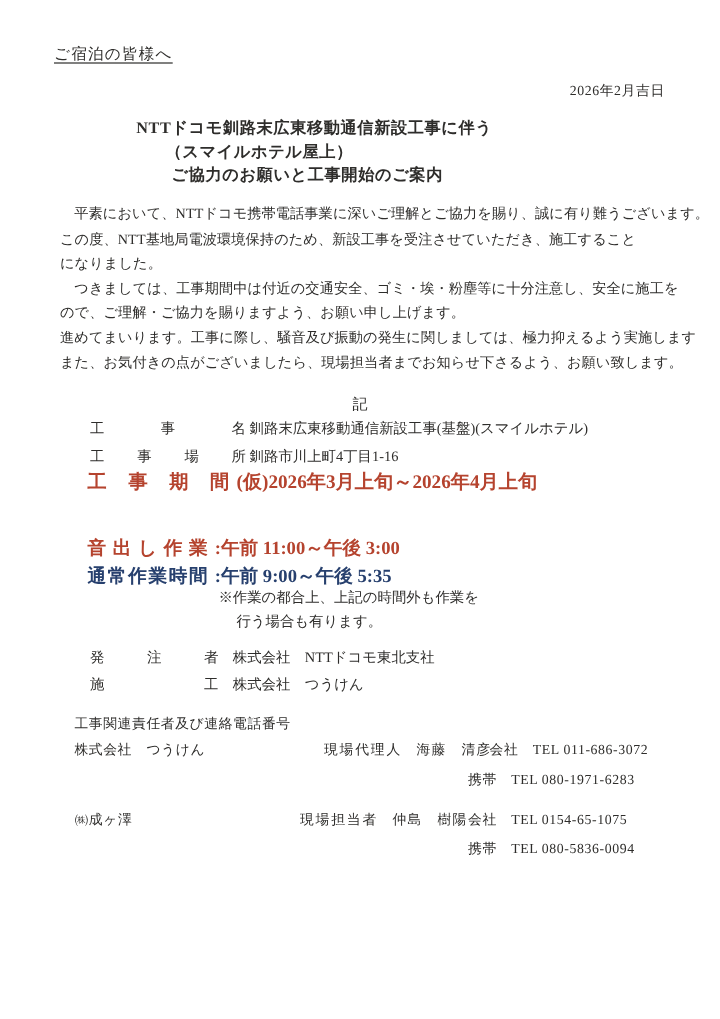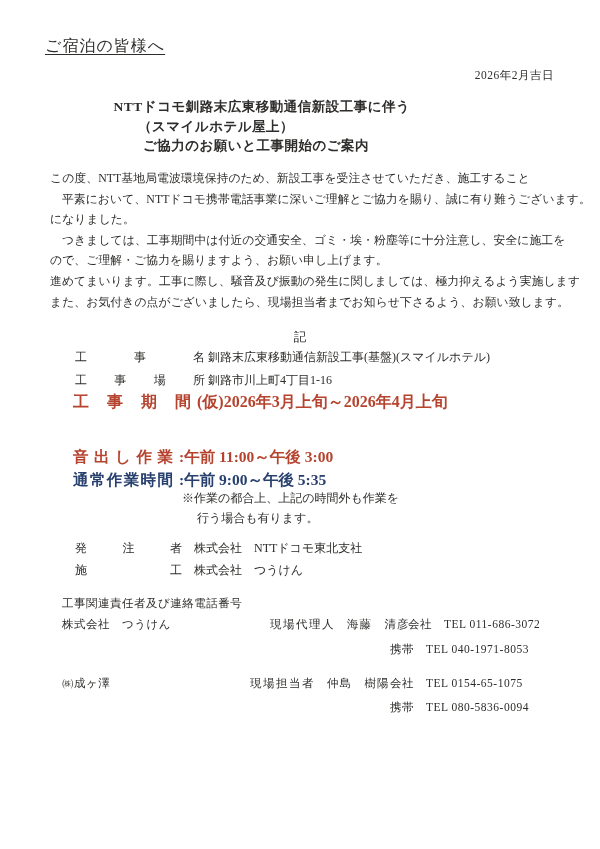--- a/index.html
+++ b/index.html
@@ -13,21 +13,21 @@
     height: 849px;
     background: #ffffff;
     overflow: hidden;
     font-family: "Liberation Serif", "DejaVu Serif", serif;
     color: #2e2d2b;
   }
   .abs { position: absolute; white-space: nowrap; }
 
   .recipient {
     left: 45px; top: 36px;
-    font-size: 16px;
+    font-size: 13px;
     text-decoration: underline;
     text-underline-offset: 3px;
     letter-spacing: 1px;
   }
   .doc-date {
     right: 46px; top: 68px;
     font-size: 11.5px;
     letter-spacing: 0.5px;
     text-align: right;
   }
@@ -119,22 +119,22 @@
 
   <div class="abs doc-date">2026年2月吉日</div>
 
   <div class="abs title-block">
     <span class="title-line title-line-1">NTTドコモ釧路末広東移動通信新設工事に伴う</span>
     <span class="title-line title-line-2">（スマイルホテル屋上）</span>
     <span class="title-line title-line-3">ご協力のお願いと工事開始のご案内</span>
   </div>
 
   <div class="abs body-block">
+    <div class="body-line">　平素において、NTTドコモ携帯電話事業に深いご理解とご協力を賜り、誠に有り難うございます。</div>
     <div class="body-line">この度、NTT基地局電波環境保持のため、新設工事を受注させていただき、施工すること</div>
-    <div class="body-line">　平素において、NTTドコモ携帯電話事業に深いご理解とご協力を賜り、誠に有り難うございます。</div>
     <div class="body-line">になりました。</div>
     <div class="body-line">　つきましては、工事期間中は付近の交通安全、ゴミ・埃・粉塵等に十分注意し、安全に施工を</div>
     <div class="body-line">ので、ご理解・ご協力を賜りますよう、お願い申し上げます。</div>
     <div class="body-line">進めてまいります。工事に際し、騒音及び振動の発生に関しましては、極力抑えるよう実施します</div>
     <div class="body-line">また、お気付きの点がございましたら、現場担当者までお知らせ下さるよう、お願い致します。</div>
   </div>
 
   <div class="abs record-marker">記</div>
 
   <div class="abs detail-row detail-row-1">
@@ -202,21 +202,21 @@
       </span><span class="party-value">株式会社　つうけん</span>
   </div>
 
   <div class="abs contacts-heading">工事関連責任者及び連絡電話番号</div>
 
   <div class="abs contact-cell c1-company">株式会社　つうけん</div>
   <div class="abs contact-cell c1-role">
     <span class="contact-role">現場代理人</span><span class="contact-person">海藤　清彦</span>
   </div>
   <div class="abs contact-cell c1-tel1">会社　TEL 011-686-3072</div>
-  <div class="abs contact-cell c1-tel2">携帯　TEL 040-1971-8053</div>
+  <div class="abs contact-cell c1-tel2">携帯　TEL 080-1971-6283</div>
 
   <div class="abs contact-cell c2-company">㈱成ヶ澤</div>
   <div class="abs contact-cell c2-role">
     <span class="contact-role">現場担当者</span><span class="contact-person">仲島　樹陽</span>
   </div>
   <div class="abs contact-cell c2-tel1">会社　TEL 0154-65-1075</div>
   <div class="abs contact-cell c2-tel2">携帯　TEL 080-5836-0094</div>
 
 </div>
 

